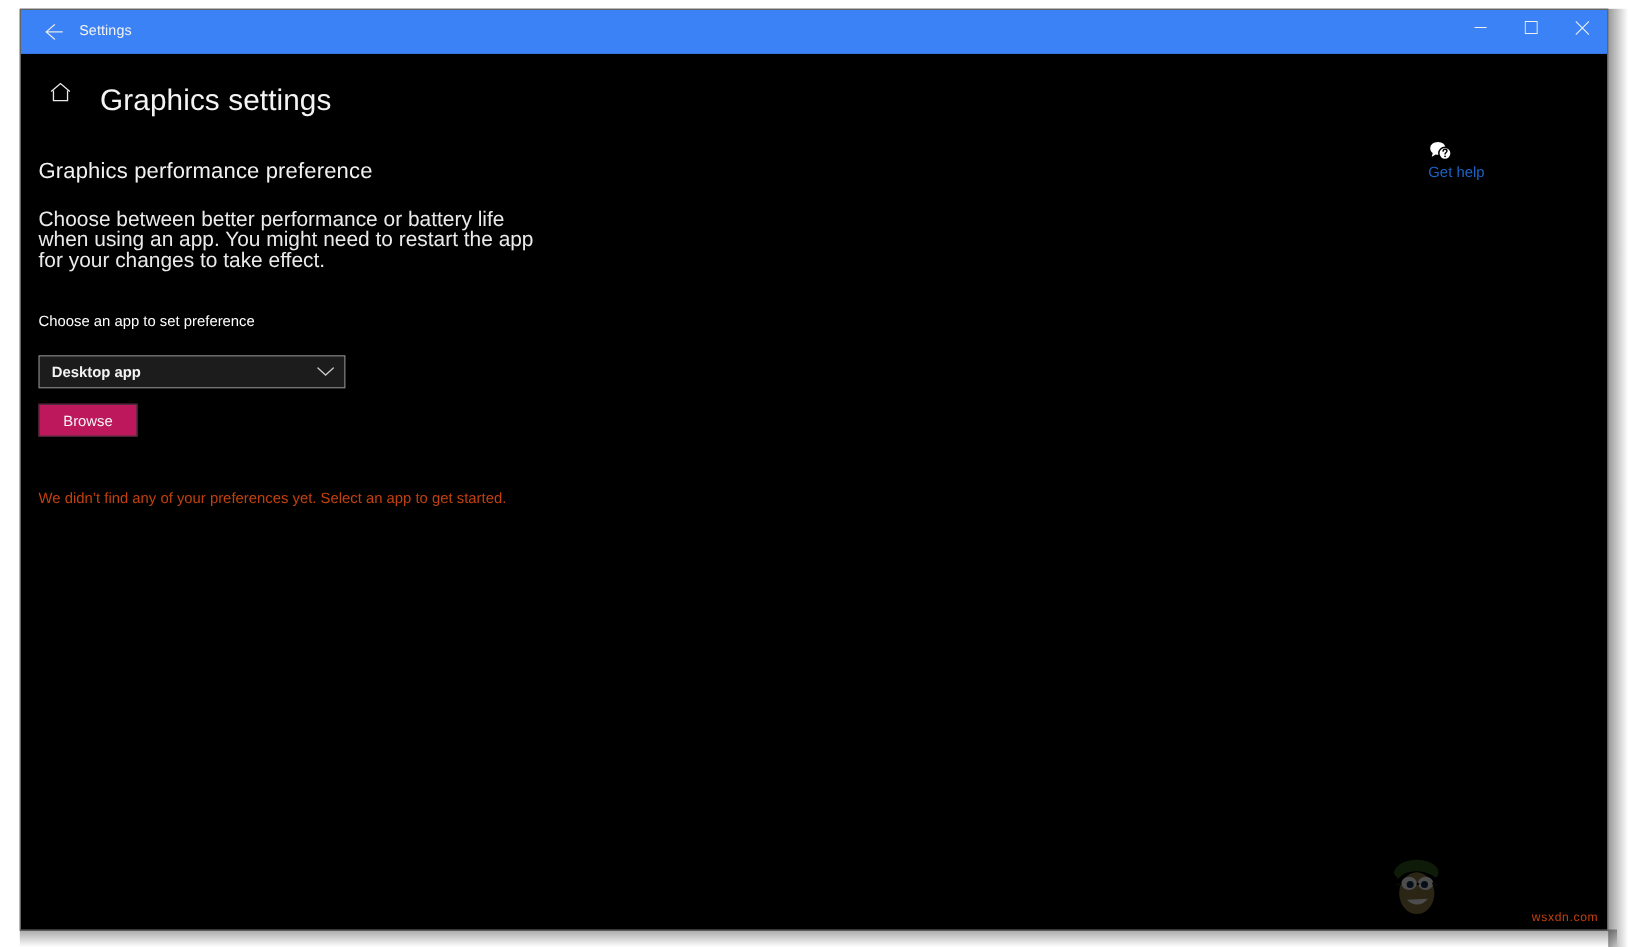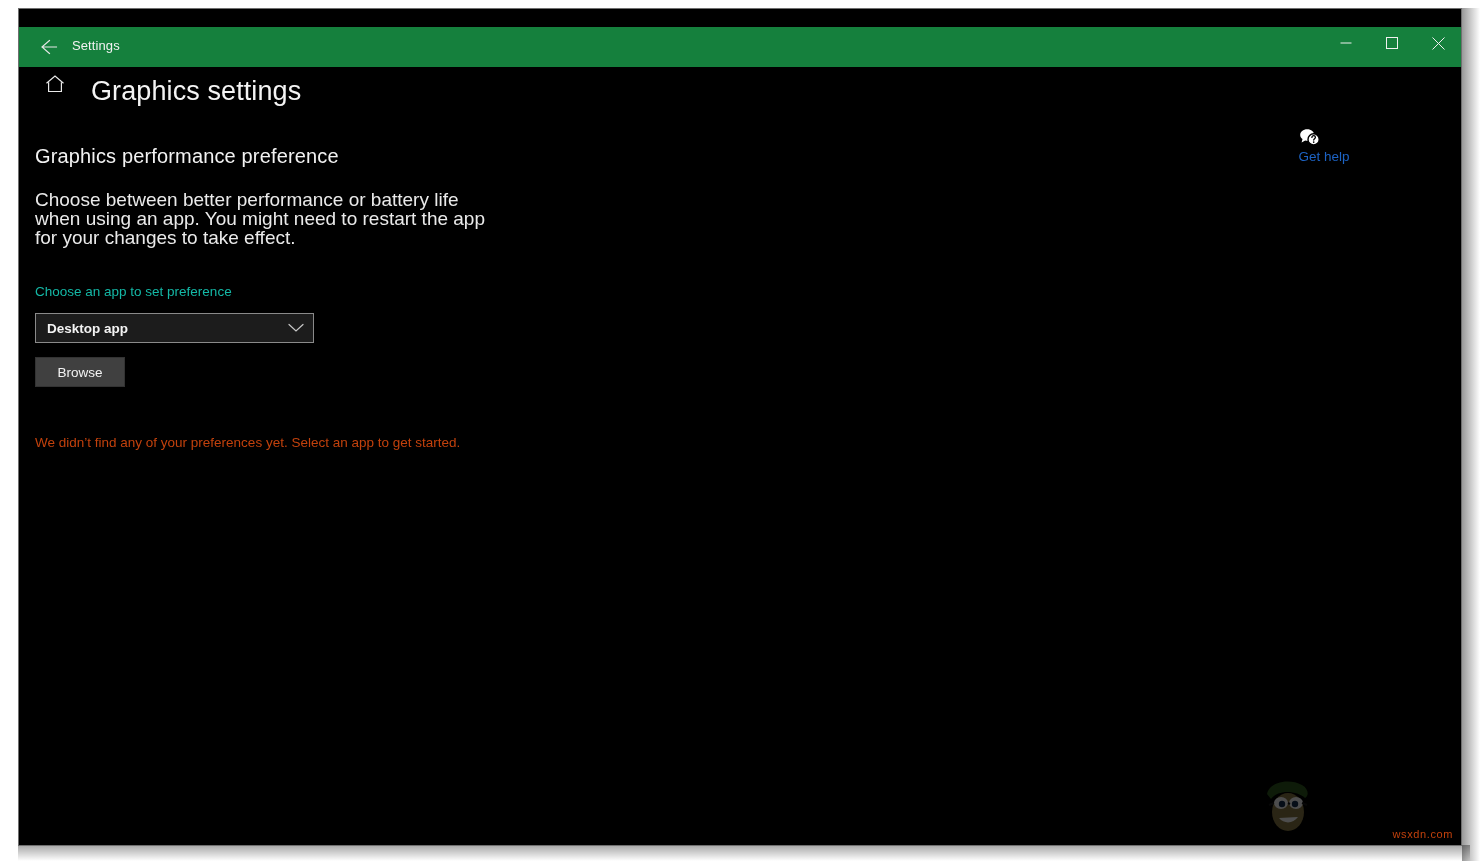--- a/index.html
+++ b/index.html
@@ -46,24 +46,24 @@
     height: 838px;
     background: #000000;
     border: 1px solid #6f6f6f;
     box-sizing: border-box;
     overflow: hidden;
   }
 
   
   .titlebar {
     position: absolute;
-    left: 0; top: 18px;
+    left: 0; top: 0;
     width: 100%;
     height: 40px;
-    background: #15803d;
+    background: #3b82f6;
     text-align: right;
   }
   .back-button {
     position: absolute;
     left: 7px;
     top: 3px;
     width: 46px;
     height: 34px;
     display: flex;
     align-items: center;
@@ -135,22 +135,22 @@
   }
   .section-desc {
     font-size: 19px;
     line-height: 19px;
     color: #eaeaea;
     margin: 0 0 37px 0;
     max-width: 470px;
   }
   .field-label {
     font-size: 13.5px;
-    color: #14b8a6;
-    margin: 0 0 14px 0;
+    color: #ffffff;
+    margin: 0 0 24px 0;
   }
 
   .combo {
     position: relative;
     width: 279px;
     height: 30px;
     background: #1c1c1c;
     border: 1px solid #8a8a8a;
     box-sizing: border-box;
     display: flex;
@@ -168,21 +168,21 @@
     right: 9px;
     top: 50%;
     transform: translateY(-50%);
     display: flex;
   }
 
   .browse-button {
     margin-top: 14px;
     width: 90px;
     height: 30px;
-    background: #404040;
+    background: #be185d;
     border: 1px solid #333333;
     color: #f3f3f3;
     font-size: 13.5px;
     font-family: "Liberation Sans", sans-serif;
     display: flex;
     align-items: center;
     justify-content: center;
     cursor: pointer;
     box-sizing: border-box;
   }

